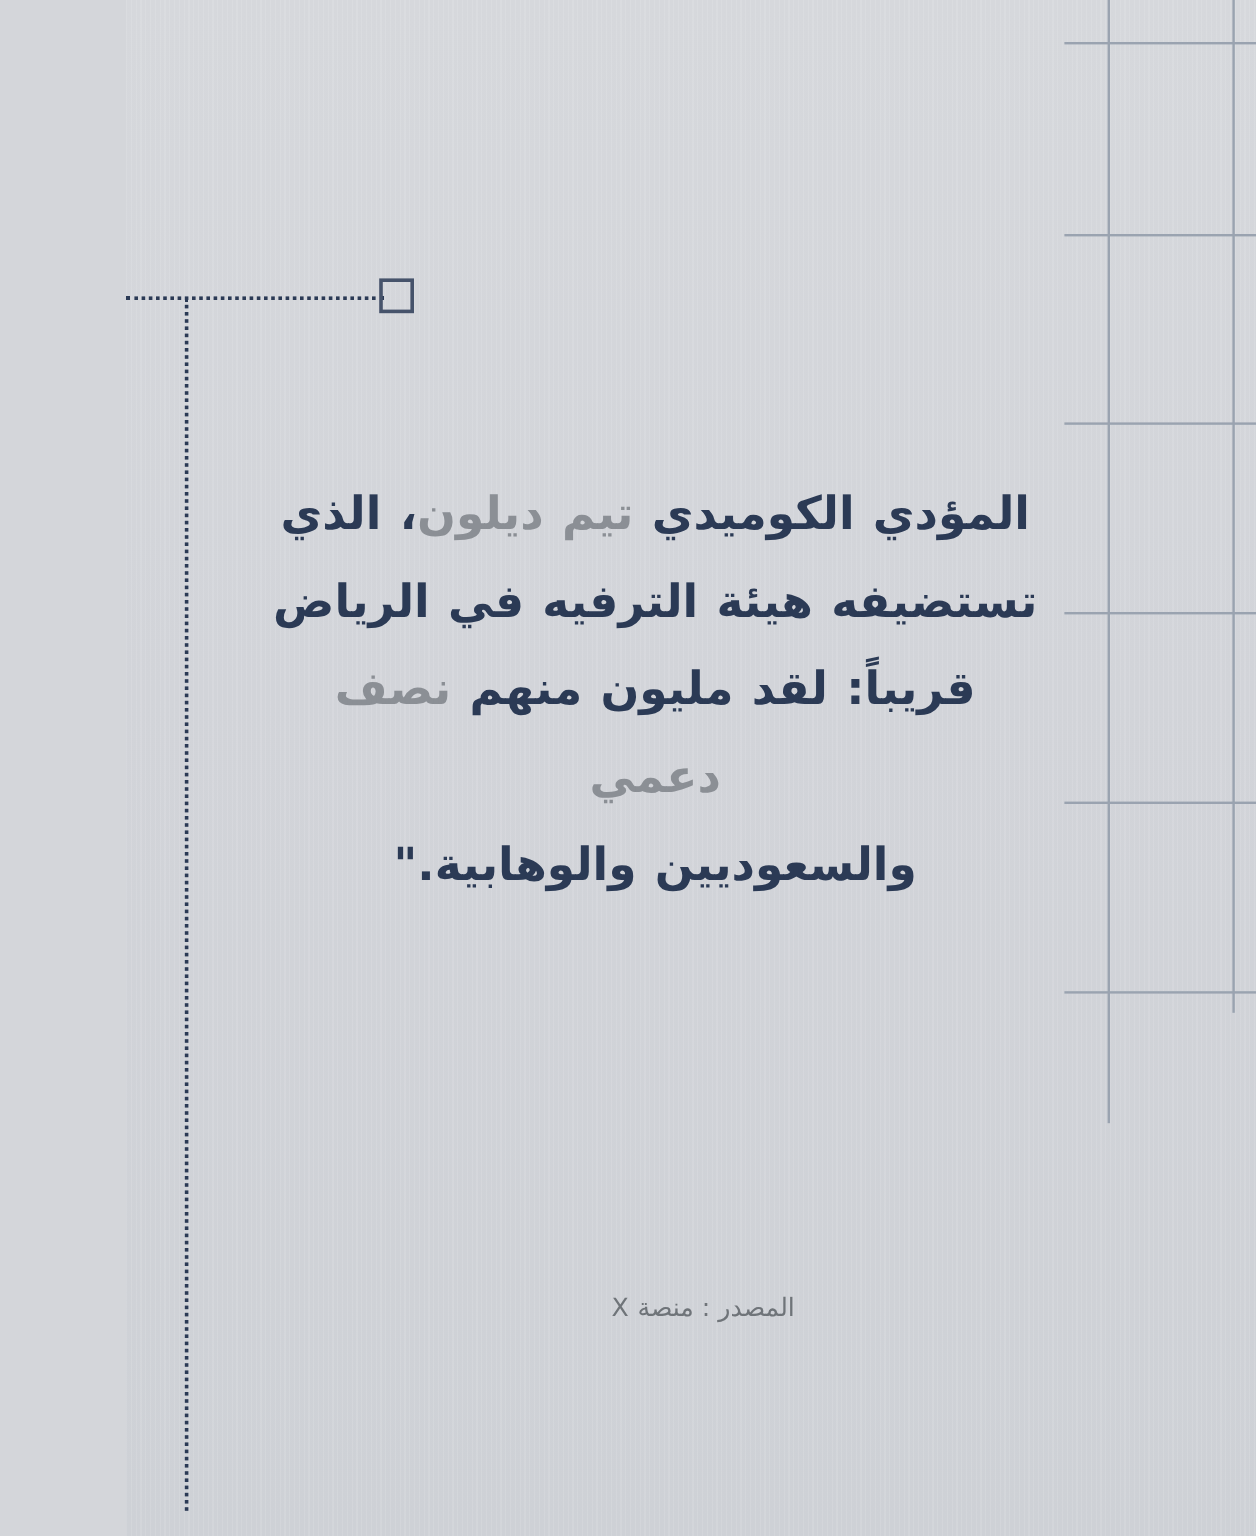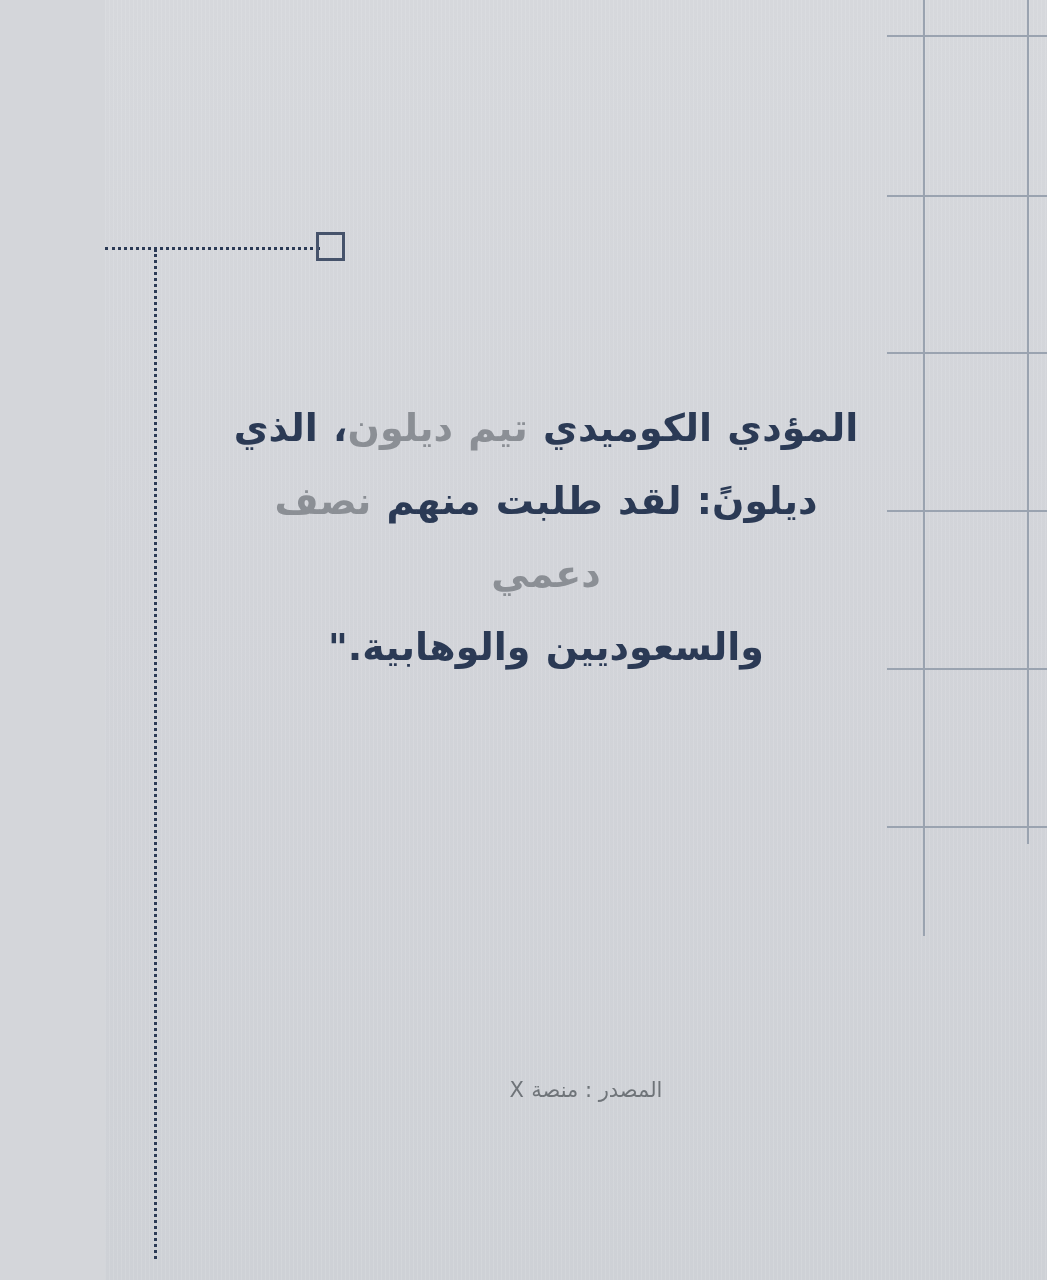--- a/index.html
+++ b/index.html
@@ -136,19 +136,20 @@
   <div class="grid-h h5"></div>
   <div class="grid-h h6"></div>
 
   <div class="dotted-h"></div>
   <div class="dotted-v"></div>
 
   <div class="square-marker"></div>
 
   <div class="quote">
       <div class="quote-line"><span class="dark">المؤدي الكوميدي </span><span class="muted">تيم ديلون</span><span class="dark">، الذي</span></div>
-      <div class="quote-line"><span class="dark">ديلونً: لقد طلبت منهم </span><span class="muted">نصف دعمي</span></div>
+      <div class="quote-line"><span class="dark">تستضيفه هيئة الترفيه في الرياض</span></div>
+      <div class="quote-line"><span class="dark">قريباً: لقد مليون منهم </span><span class="muted">نصف دعمي</span></div>
       <div class="quote-line"><span class="dark">والسعوديين والوهابية."</span></div>
     </div>
 
   <div class="source">المصدر : منصة X</div>
 
 </div>
 
 </body></html>

